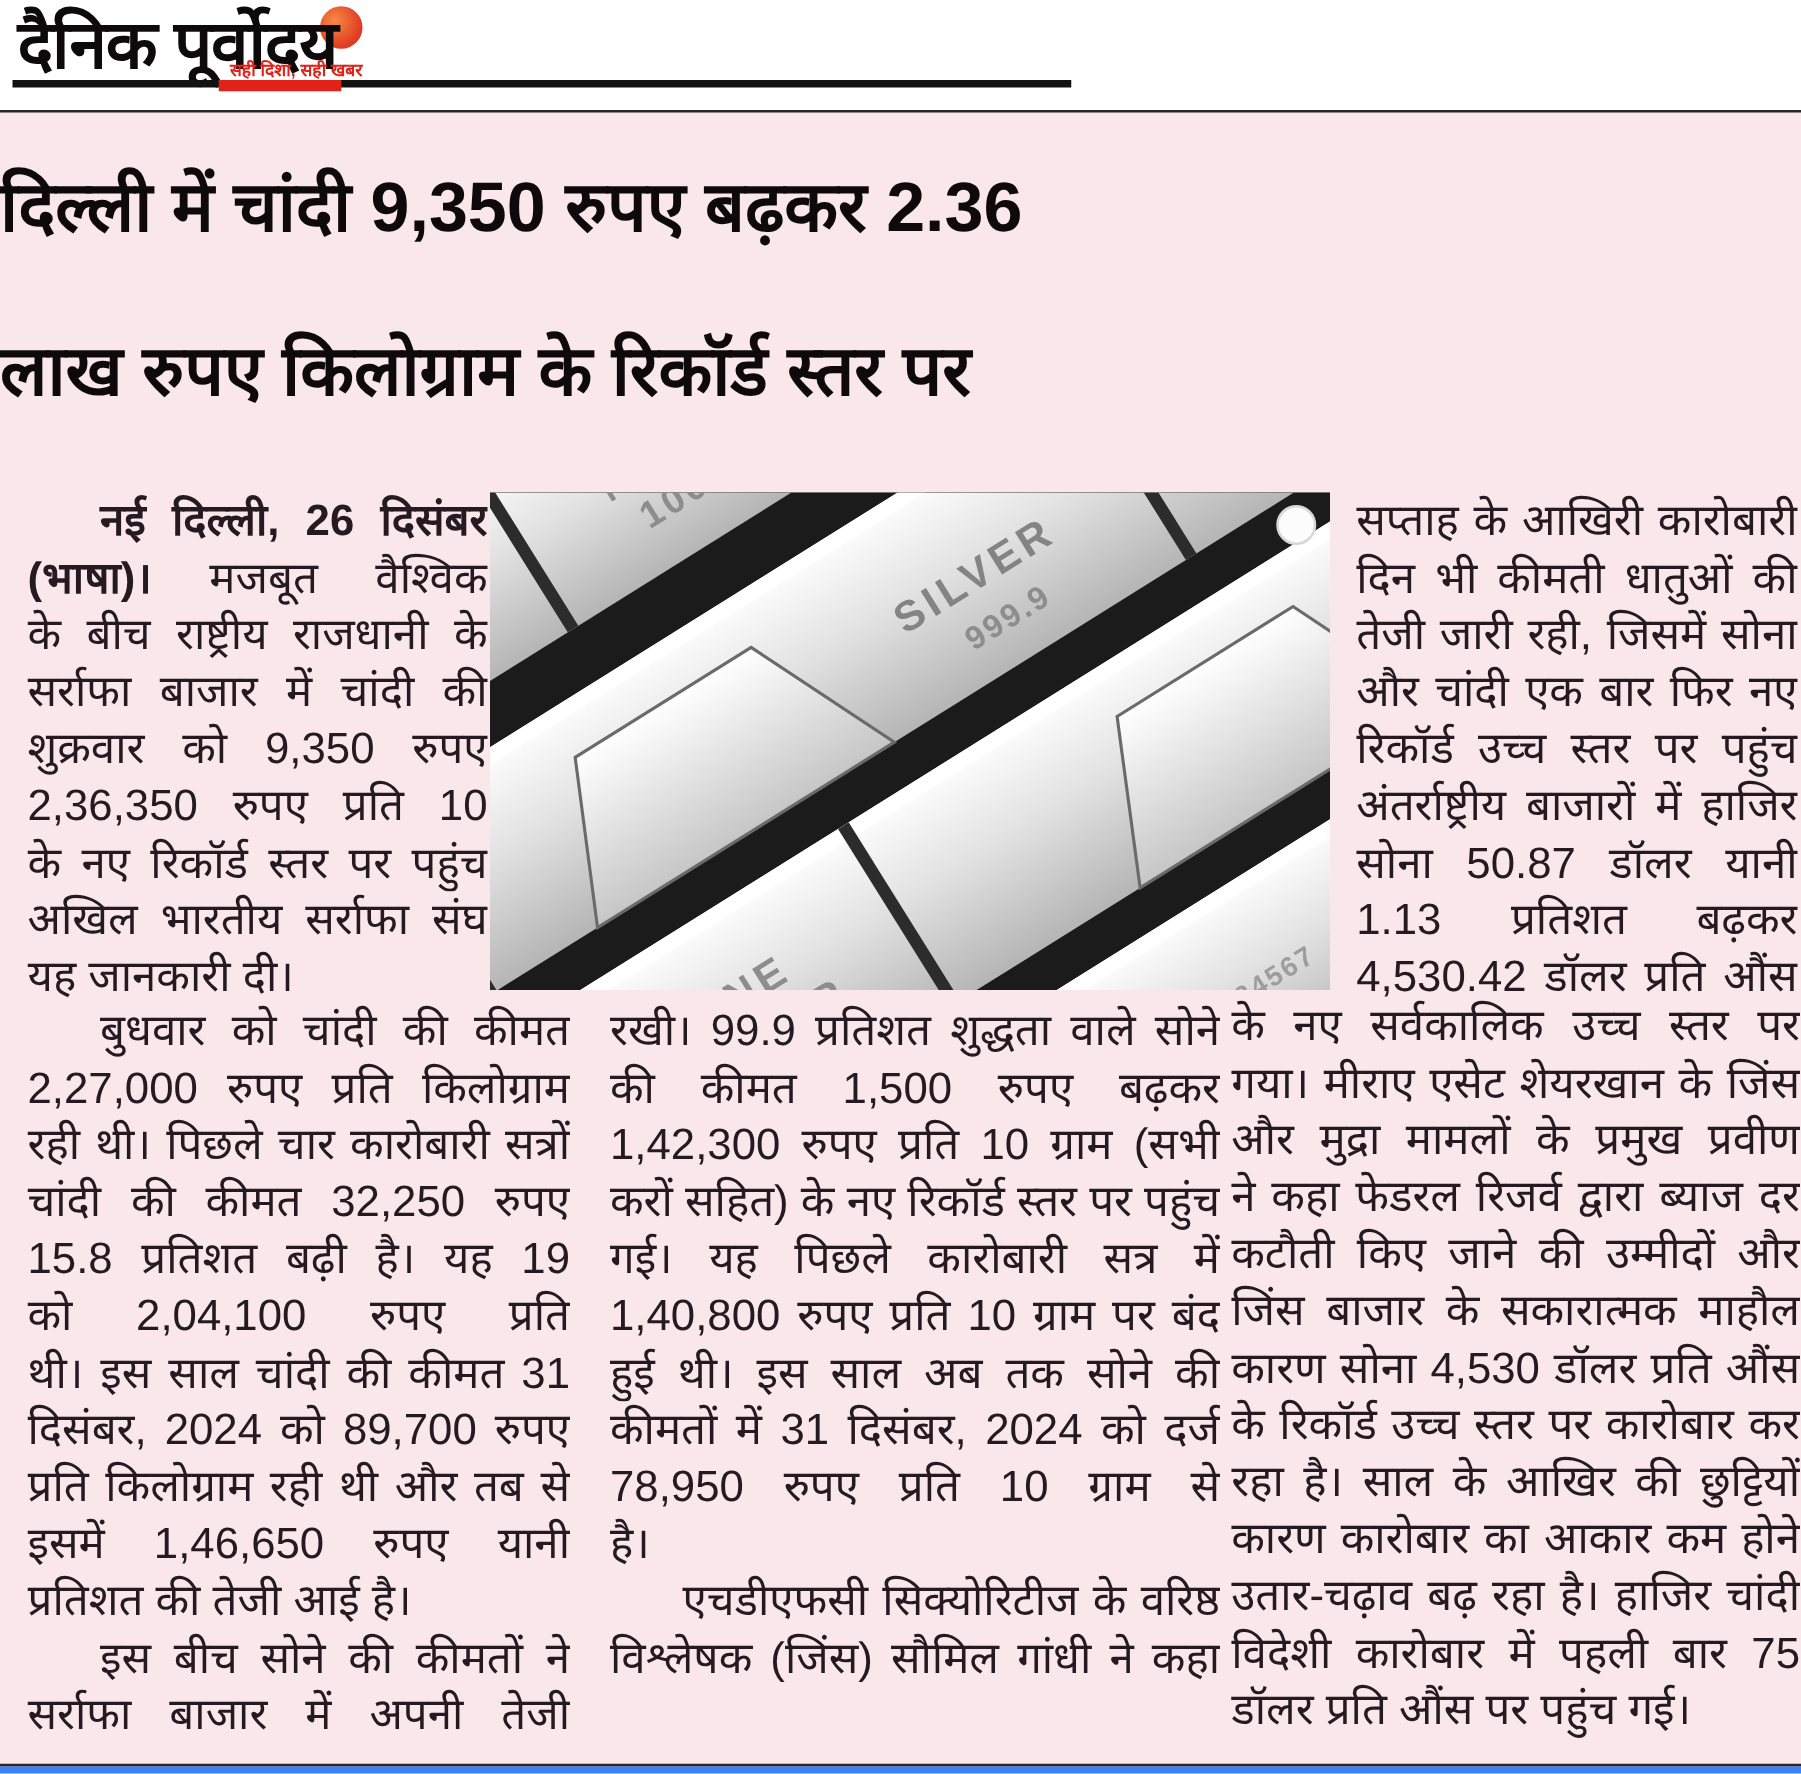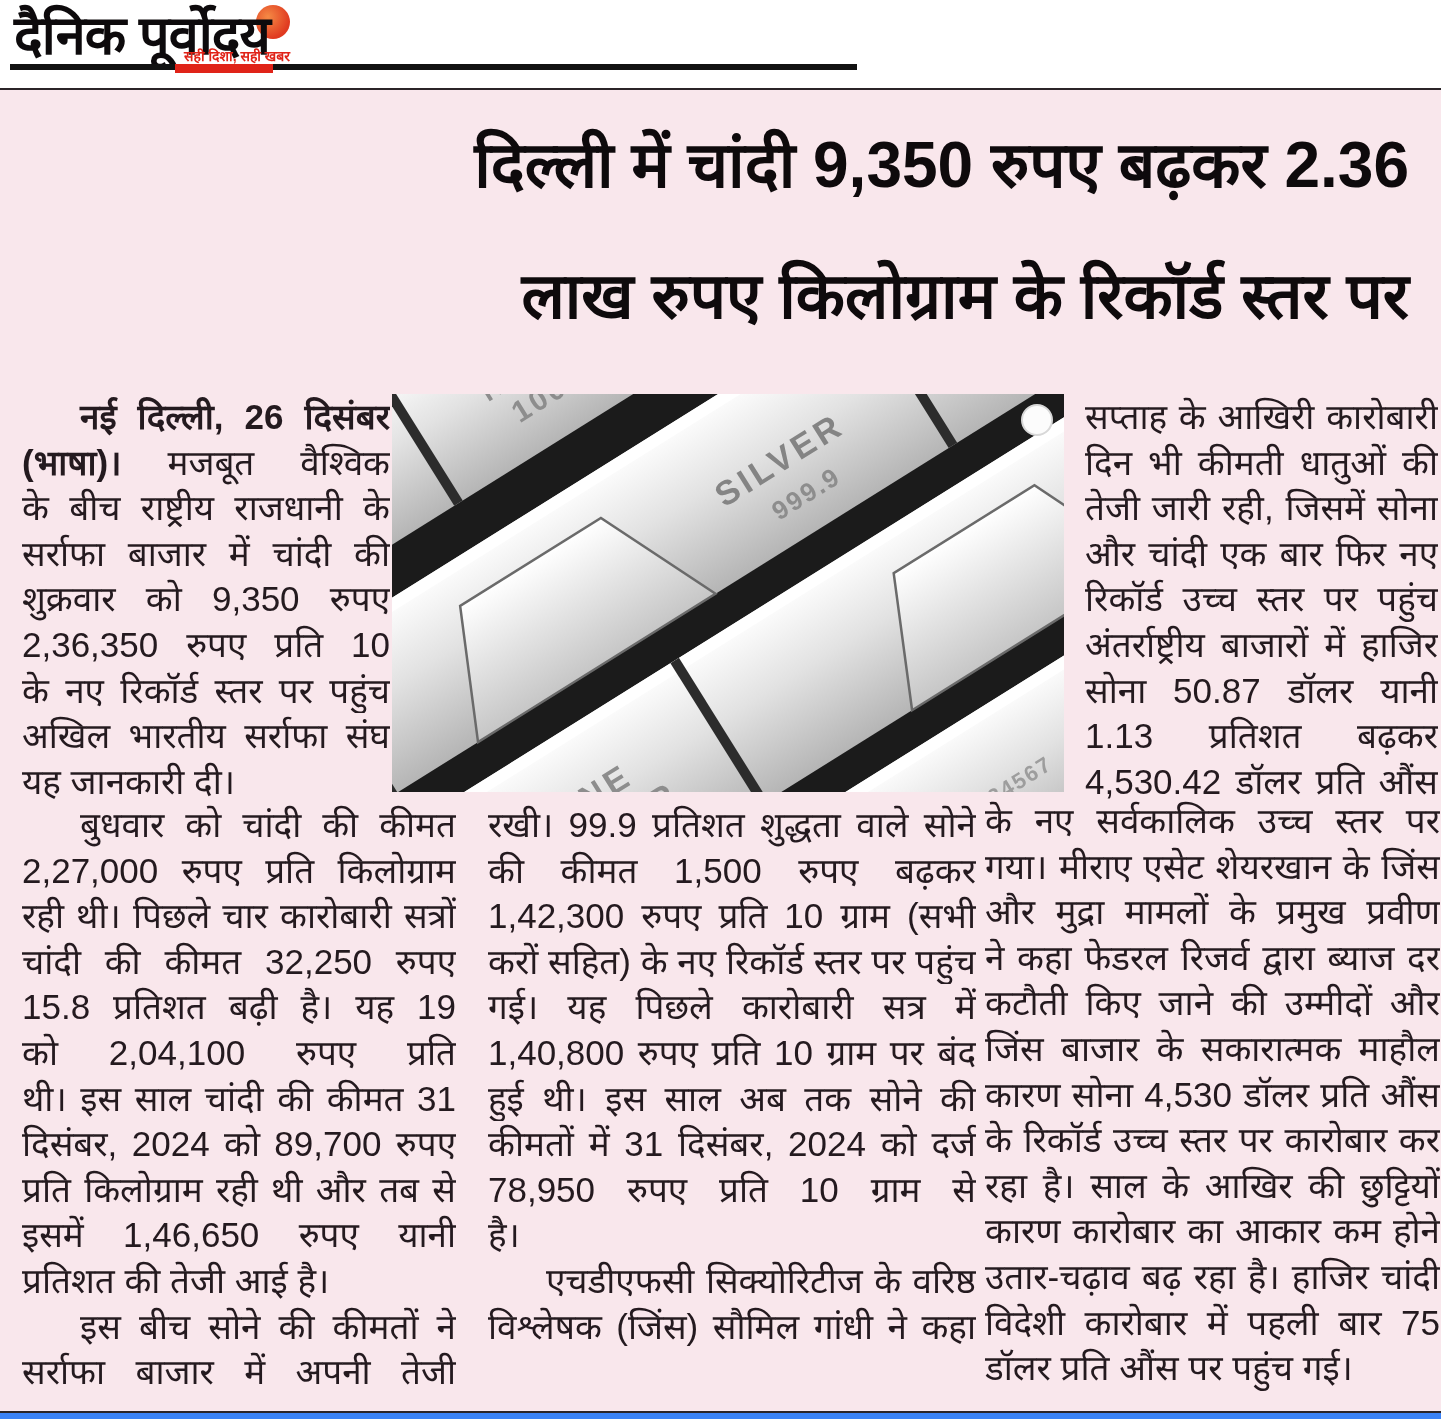--- a/index.html
+++ b/index.html
@@ -14,22 +14,22 @@
              letter-spacing:-1px;white-space:nowrap;}
   .tagline{position:absolute;left:150px;top:46px;width:140px;text-align:right;font-size:14px;
            font-weight:700;color:#e02318;white-space:nowrap;}
   .mast-rule{position:absolute;left:10px;top:64px;width:847px;height:6px;background:#121212;}
   .mast-badge{position:absolute;left:175px;top:64px;width:98px;height:9px;background:#e02318;}
 
   
   .article{position:absolute;left:0;top:88px;width:1441px;height:1325px;background:#f9e7ec;
            border-top:2px solid #2b2428;border-bottom:2px solid #2b2428;box-sizing:border-box;}
 
-  .headline{position:absolute;left:0;top:10px;width:1409px;text-align:right;color:#0e0a0c;
-            font-weight:800;font-size:64px;line-height:131px;}
+  .headline{position:absolute;left:0;top:10px;width:1409px;text-align:left;color:#0e0a0c;
+            font-weight:800;font-size:56px;line-height:131px;}
   .headline div{white-space:nowrap;}
 
   
   .col{position:absolute;color:#241a1f;font-size:35px;}
   .line{height:45.6px;line-height:45.6px;overflow:hidden;
         text-align:justify;text-align-last:justify;}
   .line.last{text-align-last:left;}
   .line.indent{text-indent:58px;}
   .bold{font-weight:700;}
 

